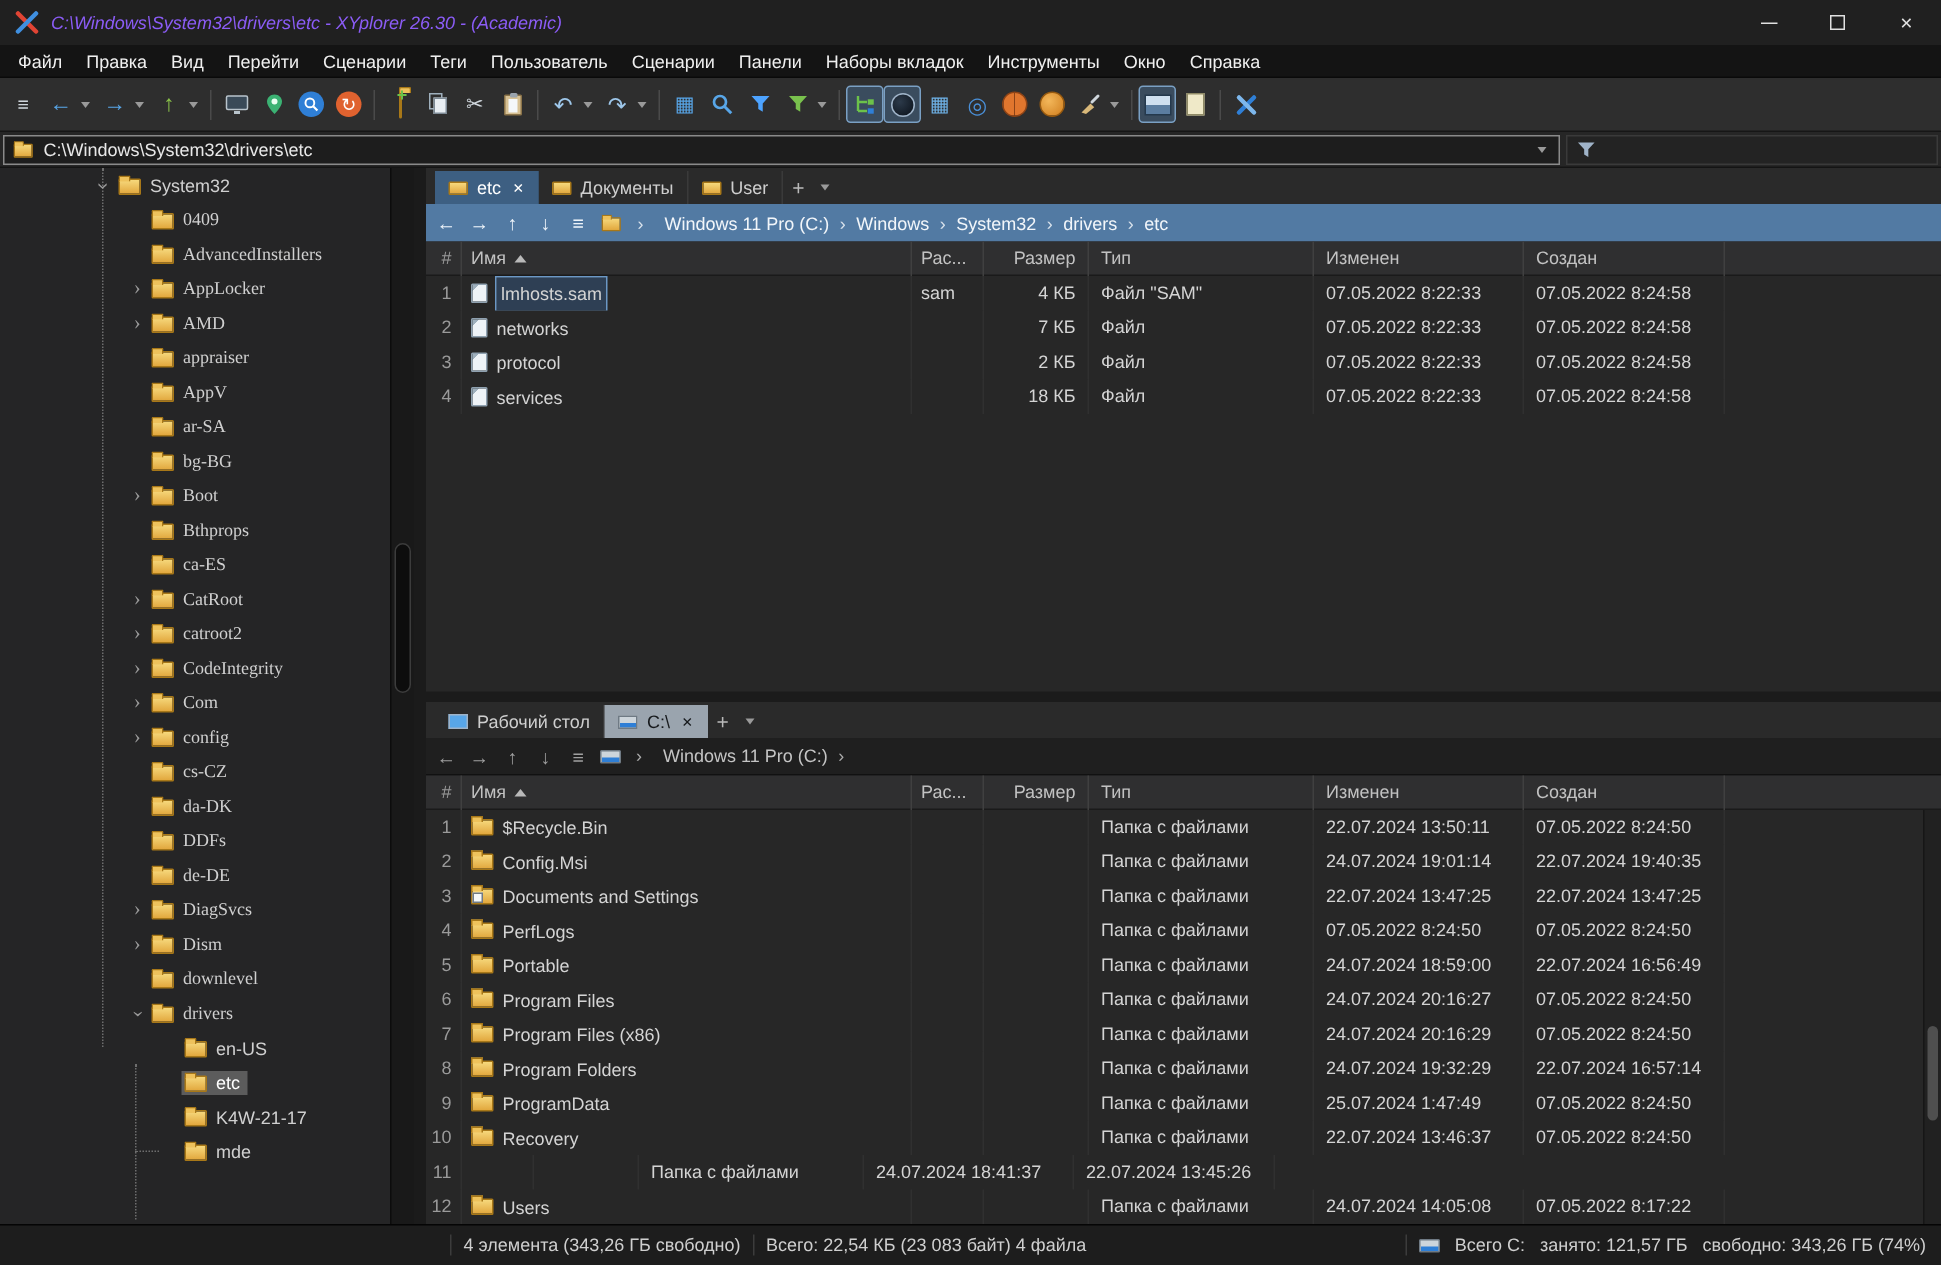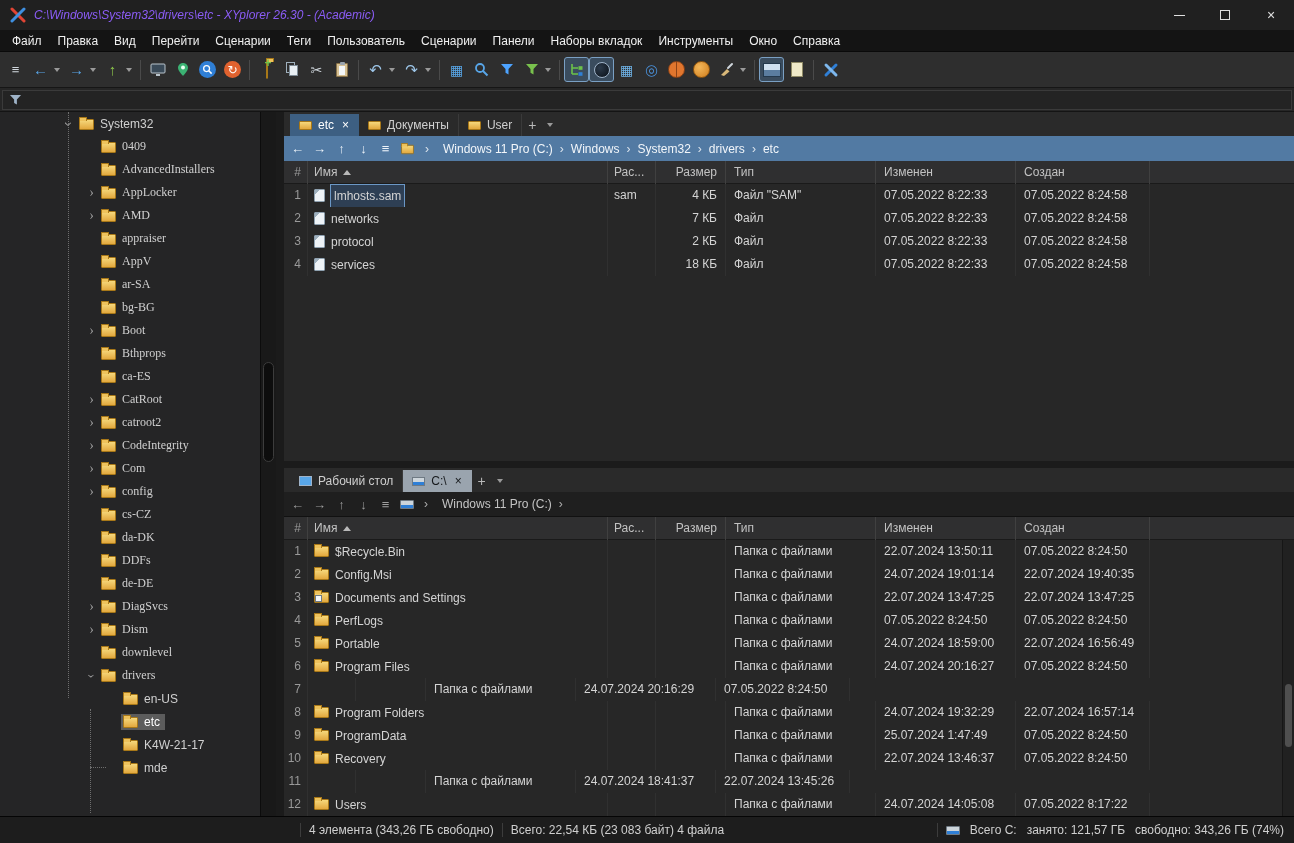--- a/index.html
+++ b/index.html
@@ -348,20 +348,25 @@
     <div class="tb-sep"></div>
     <div class="tb-btn">
       <svg width="16" height="16" viewBox="0 0 16 16">
           <path d="M3 13 L13 3" stroke="#2f7fd6" stroke-width="3" stroke-linecap="round"></path>
           <path d="M3 3 L13 13" stroke="#7db7ec" stroke-width="3" stroke-linecap="round"></path>
         </svg>
     </div>
   </div>
 
   <div class="addr-row">
+    <div class="addr-box">
+      <span class="fo fo-sm"></span>
+      <input type="text" value="C:\Windows\System32\drivers\etc" style="">
+      <span class="drop"></span>
+    </div>
     <div class="filter-box">
       <svg width="13" height="12" viewBox="0 0 14 13">
           <path d="M1 1 h12 l-4.5 5 v5.5 l-3 -1.8 v-3.7 Z" fill="#9fb3c8"></path>
         </svg>
       <input type="text" value="" style="">
     </div>
   </div>
 
   <div class="content">
 
@@ -893,20 +898,24 @@
                 <span class="col c-ext"></span>
                 <span class="col c-size"></span>
                 <span class="col c-type">Папка с файлами</span>
                 <span class="col c-mod">24.07.2024 20:16:27</span>
                 <span class="col c-cre">07.05.2022 8:24:50</span>
                 <span class="col c-fill"></span>
               </div>
 
               <div class="file-row" data-icon="folder">
                 <span class="col c-num">7</span>
+                <span class="col c-name">
+                  <span class="row-ic"></span>
+                  <span class="nm">Program Files (x86)</span>
+                </span>
                 <span class="col c-ext"></span>
                 <span class="col c-size"></span>
                 <span class="col c-type">Папка с файлами</span>
                 <span class="col c-mod">24.07.2024 20:16:29</span>
                 <span class="col c-cre">07.05.2022 8:24:50</span>
                 <span class="col c-fill"></span>
               </div>
 
               <div class="file-row" data-icon="folder">
                 <span class="col c-num">8</span>

